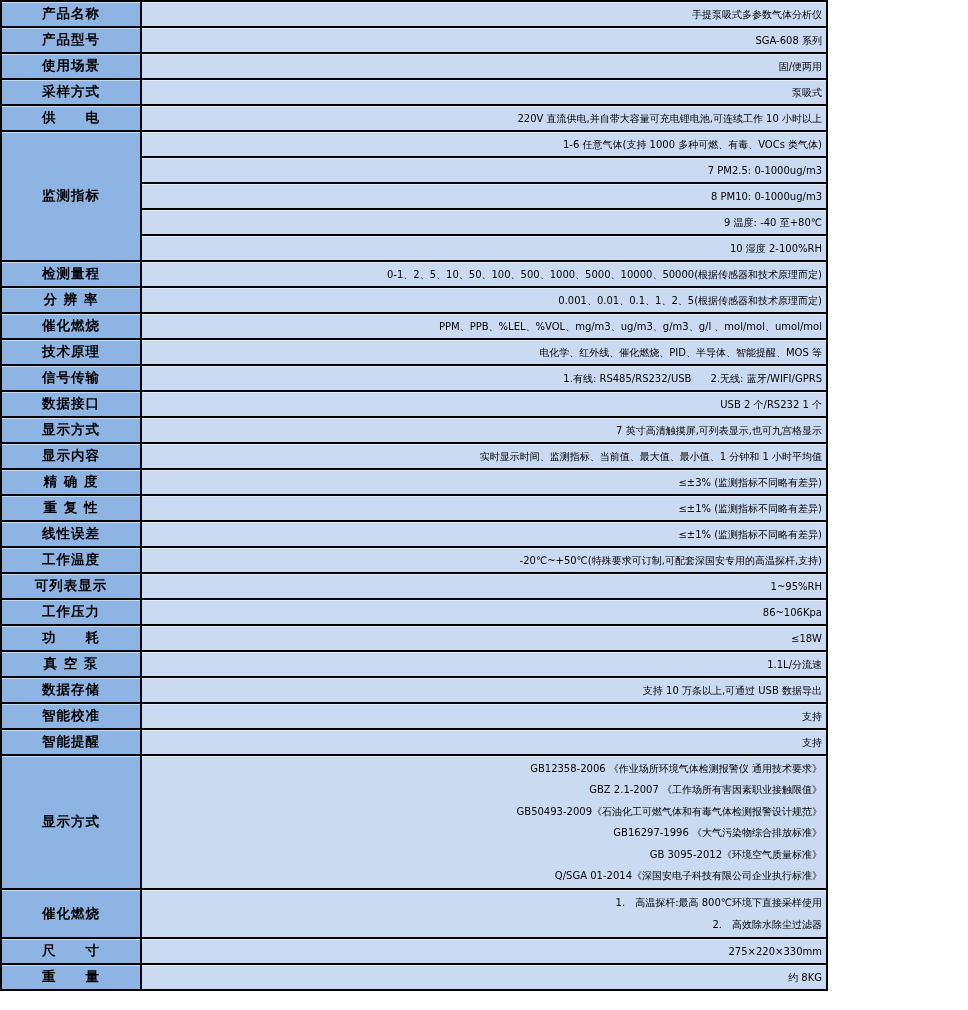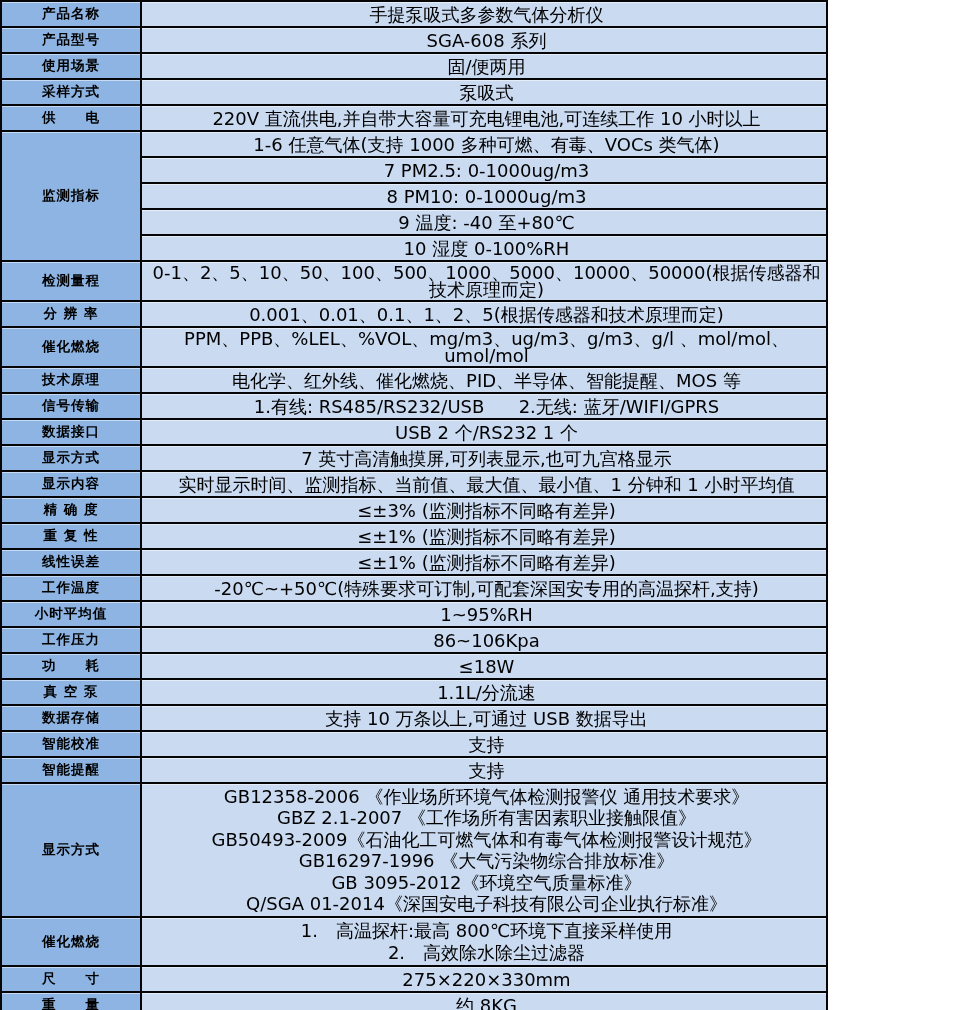--- a/index.html
+++ b/index.html
@@ -25,23 +25,23 @@
     font-size: 13.5px;
     font-weight: bold;
     color: #000;
     text-align: center;
     vertical-align: middle;
     letter-spacing: 1px;
     padding: 0 2px;
   }
   .spec-table td {
     background: var(--value-bg, #c9daf1);
-    font-size: 18px;
+    font-size: 10px;
     color: #000;
-    text-align: center;
+    text-align: right;
     vertical-align: middle;
     padding: 2px 4px 2px 9px;
     white-space: pre-wrap;
     line-height: 17px;
   }
   .spec-table tr { height: 26px; }
   .spec-table td .line {
     line-height: 21.4px;
     white-space: pre-wrap;
   }
@@ -82,21 +82,21 @@
       <tr>
         <td>7 PM2.5: 0-1000ug/m3</td>
       </tr>
       <tr>
         <td>8 PM10: 0-1000ug/m3</td>
       </tr>
       <tr>
         <td>9 温度: -40 至+80℃</td>
       </tr>
       <tr>
-        <td>10 湿度 0-100%RH</td>
+        <td>10 湿度 2-100%RH</td>
       </tr>
       <tr>
         <th>检测量程</th>
         <td>0-1、2、5、10、50、100、500、1000、5000、10000、50000(根据传感器和技术原理而定)</td>
       </tr>
       <tr>
         <th>分 辨 率</th>
         <td>0.001、0.01、0.1、1、2、5(根据传感器和技术原理而定)</td>
       </tr>
       <tr>
@@ -133,21 +133,21 @@
       </tr>
       <tr>
         <th>线性误差</th>
         <td>≤±1% (监测指标不同略有差异)</td>
       </tr>
       <tr>
         <th>工作温度</th>
         <td>-20℃~+50℃(特殊要求可订制,可配套深国安专用的高温探杆,支持)</td>
       </tr>
       <tr>
-        <th>小时平均值</th>
+        <th>可列表显示</th>
         <td>1~95%RH</td>
       </tr>
       <tr>
         <th>工作压力</th>
         <td>86~106Kpa</td>
       </tr>
       <tr>
         <th>功　　耗</th>
         <td>≤18W</td>
       </tr>

